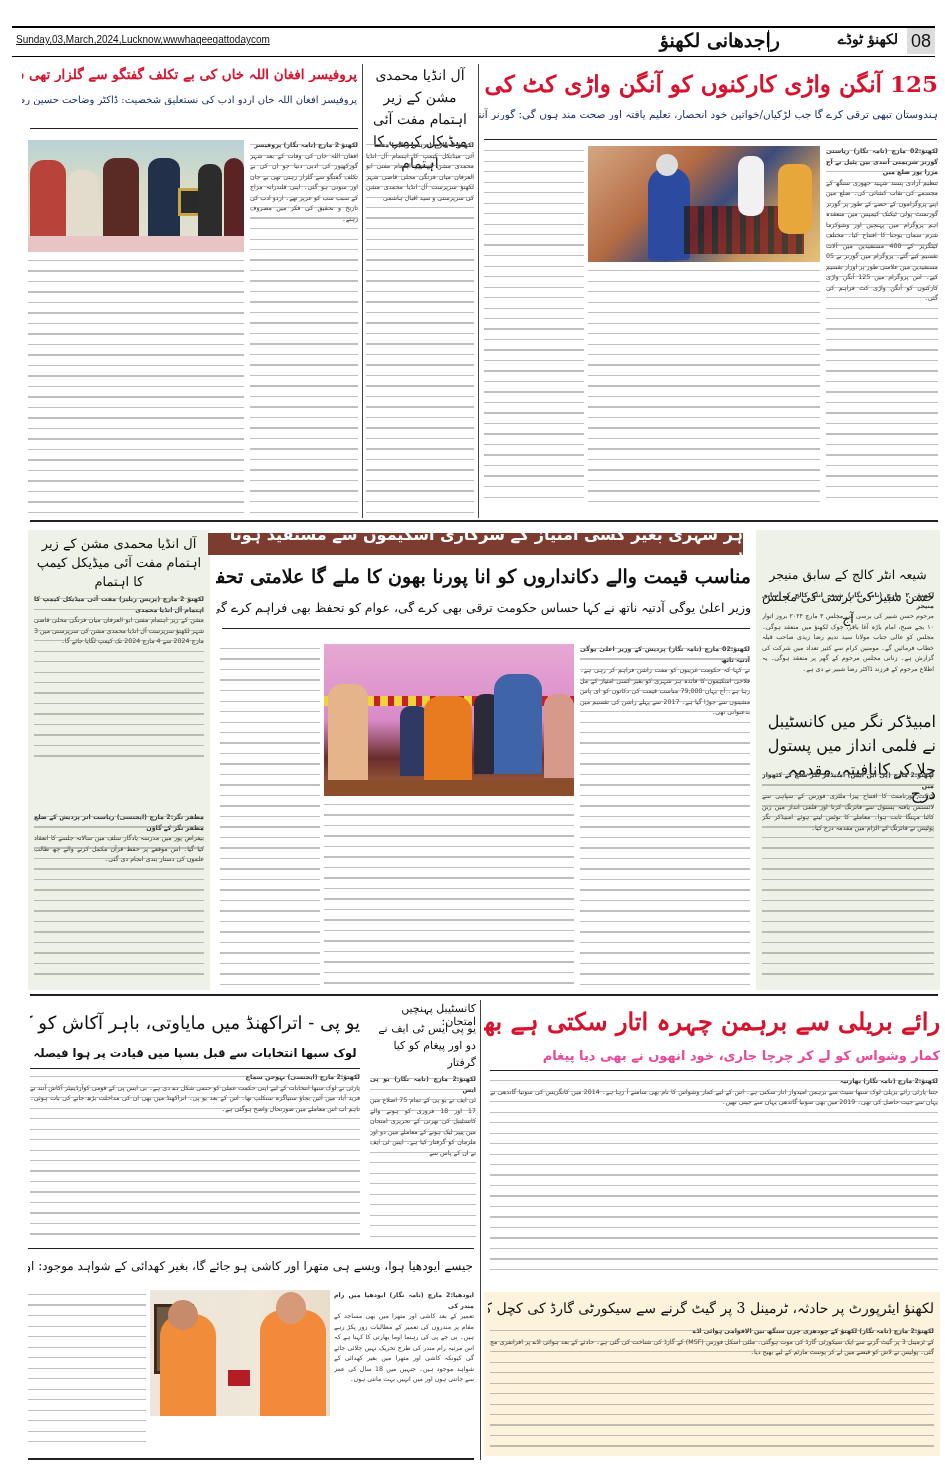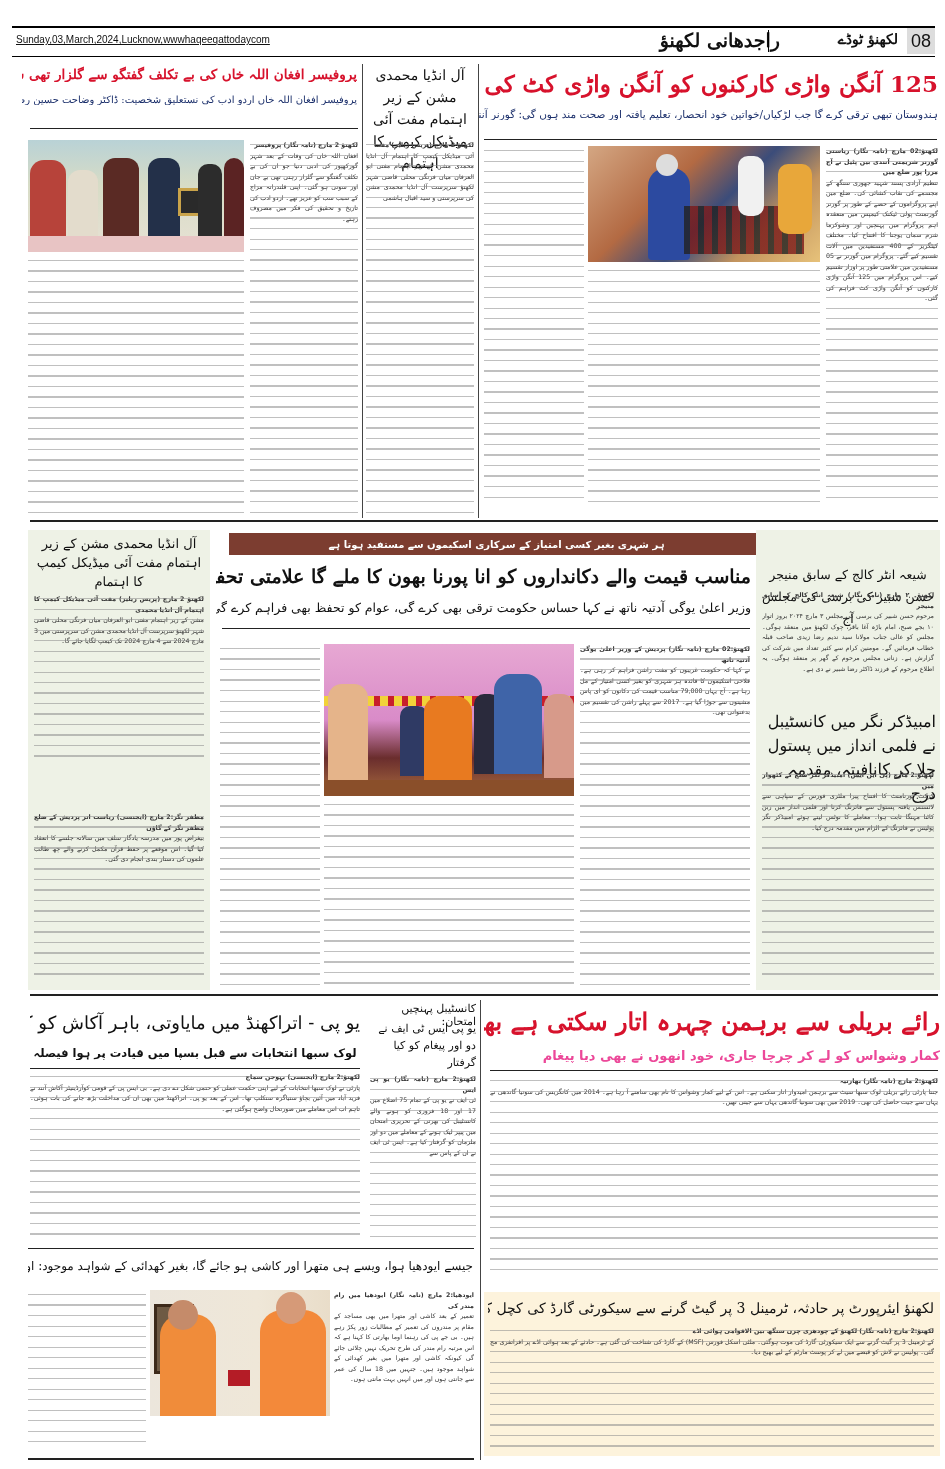--- a/index.html
+++ b/index.html
@@ -109,21 +109,21 @@
     <div class="filler-lines"></div>
   </div>
   <div class="txt-wrap" style="left:6px; top:282px; width:170px; height:172px;">
     <div class="body-text" style="font-weight:bold;">مظفر نگر:2 مارچ (ایجنسی) ریاست اتر پردیش کے ضلع مظفر نگر کے گاؤں</div>
     <div class="body-text">بیغراض پور میں مدرسہ یادگار سلف میں سالانہ جلسے کا انعقاد کیا گیا۔ اس موقعے پر حفظ قرآن مکمل کرنے والے چھ طالب علموں کی دستار بندی انجام دی گئی۔</div>
     <div class="filler-lines"></div>
   </div>
 </aside>
 
 <article>
-  <div class="abs banner-strip" style="left:229px; top:533px; width:535px; height:22px; font-size:10px;">ہر شہری بغیر کسی امتیاز کے سرکاری اسکیموں سے مستفید ہوتا ہے</div>
+  <div class="abs banner-strip" style="left:208px; top:533px; width:535px; height:22px; font-size:16px;">ہر شہری بغیر کسی امتیاز کے سرکاری اسکیموں سے مستفید ہوتا ہے</div>
   <div class="abs rtl h-black" style="left:216px; top:560px; width:535px; font-size:19px; font-weight:bold; line-height:32px; white-space:nowrap; overflow:hidden; text-align:center;">مناسب قیمت والے دکانداروں کو انا پورنا بھون کا ملے گا علامتی تحفہ</div>
   <div class="abs rtl h-black" style="left:216px; top:600px; width:535px; font-size:12.5px; white-space:nowrap; overflow:hidden; text-align:center;">وزیر اعلیٰ یوگی آدتیہ ناتھ نے کہا حساس حکومت ترقی بھی کرے گی، عوام کو تحفظ بھی فراہم کرے گی</div>
   <div class="rule-h" style="left:222px; top:628px; width:528px; height:1px;"></div>
   <div class="photo" style="left:324px; top:644px; width:250px; height:152px; background:linear-gradient(180deg,#e7a8d3 0%,#d98bc8 50%,#6a2d2d 75%,#a86b3e 100%);">
     <div style="position:absolute;left:0;top:52px;width:250px;height:10px;background:repeating-linear-gradient(90deg,#f1d23a 0 8px,#c81f2c 8px 14px);"></div>
     <div style="position:absolute;left:4px;top:40px;width:40px;height:96px;border-radius:14px 14px 0 0;background:#e5b48a;"></div>
     <div style="position:absolute;left:76px;top:62px;width:28px;height:70px;border-radius:10px 10px 0 0;background:#2f3a64;"></div>
     <div style="position:absolute;left:100px;top:52px;width:48px;height:86px;border-radius:16px 16px 0 0;background:#e87a20;"></div>
     <div style="position:absolute;left:150px;top:50px;width:26px;height:80px;border-radius:10px 10px 0 0;background:#2a2a3c;"></div>
     <div style="position:absolute;left:170px;top:30px;width:48px;height:100px;border-radius:16px 16px 0 0;background:#3f64a8;"></div>

